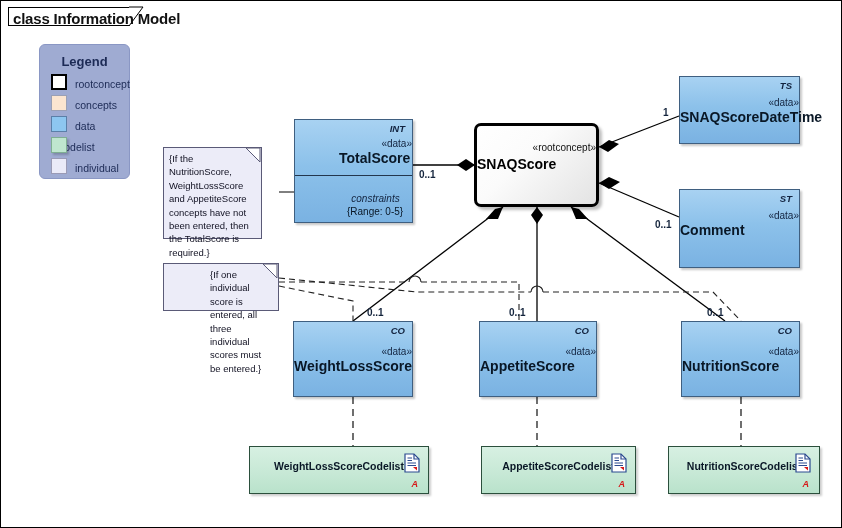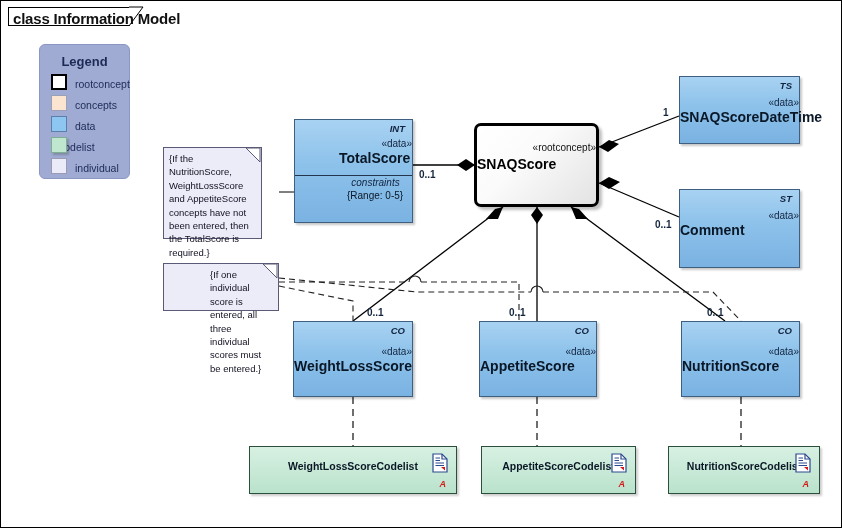--- a/index.html
+++ b/index.html
@@ -241,21 +241,21 @@
     <svg class="note-fold" width="15" height="15" style="width:15px;height:15px;">
       <path d="M 0,0 L 14,14 L 14,0 Z" fill="#ffffff" stroke="#5a5a77" stroke-width="1"></path>
     </svg>
   </div>
 
   <div class="clsbox" style="left:293px;top:118px;width:119px;height:104px;padding-left:44px;">
     <div class="cls-type">INT</div>
     <div class="cls-stereo" style="margin-top:18px;">«data»</div>
     <div class="cls-name">TotalScore</div>
     <div class="cls-sep" style="top:55px;"></div>
-    <div class="cls-constraints-title" style="margin-top:11px;">constraints</div>
+    <div class="cls-constraints-title" style="margin-top:27px;">constraints</div>
     <div class="cls-constraints-body">{Range: 0-5}</div>
   </div>
   <div class="mult" style="left:418px;top:168px;">0..1</div>
 
   <div id="snaqscore">
     <div class="cls-stereo" style="margin-top:16px;color:#111;">«rootconcept»</div>
     <div class="cls-name" style="color:#000;margin-top:3px;">SNAQScore</div>
   </div>
 
   <div class="clsbox" style="left:678px;top:75px;width:121px;height:68px;">
@@ -286,21 +286,21 @@
   </div>
   <div class="mult" style="left:508px;top:306px;">0..1</div>
 
   <div class="clsbox" style="left:680px;top:320px;width:119px;height:76px;">
     <div class="cls-type">CO</div>
     <div class="cls-stereo" style="margin-top:24px;">«data»</div>
     <div class="cls-name">NutritionScore</div>
   </div>
   <div class="mult" style="left:706px;top:306px;">0..1</div>
 
-  <div class="codelist" style="left:248px;top:445px;width:208px;height:48px;">
+  <div class="codelist" style="left:248px;top:445px;width:180px;height:48px;">
     <div class="codelist-name">WeightLossScoreCodelist</div>
     <svg class="codelist-doc-icon" width="16" height="20" viewBox="0 0 16 20">
       <path d="M1,1 L10,1 L15,6 L15,19 L1,19 Z" fill="#ffffff" stroke="#2b4a8f" stroke-width="1.2"></path>
       <path d="M10,1 L10,6 L15,6" fill="none" stroke="#2b4a8f" stroke-width="1.2"></path>
       <line x1="3.5" y1="5" x2="8" y2="5" stroke="#2b4a8f" stroke-width="1"></line>
       <line x1="3.5" y1="7.5" x2="8" y2="7.5" stroke="#2b4a8f" stroke-width="1"></line>
       <line x1="3.5" y1="10" x2="12" y2="10" stroke="#2b4a8f" stroke-width="1"></line>
       <line x1="3.5" y1="12.5" x2="12" y2="12.5" stroke="#2b4a8f" stroke-width="1"></line>
       <path d="M9,14 L13,14 L13,17.5 Z" fill="#d61a1a"></path>
     </svg>

